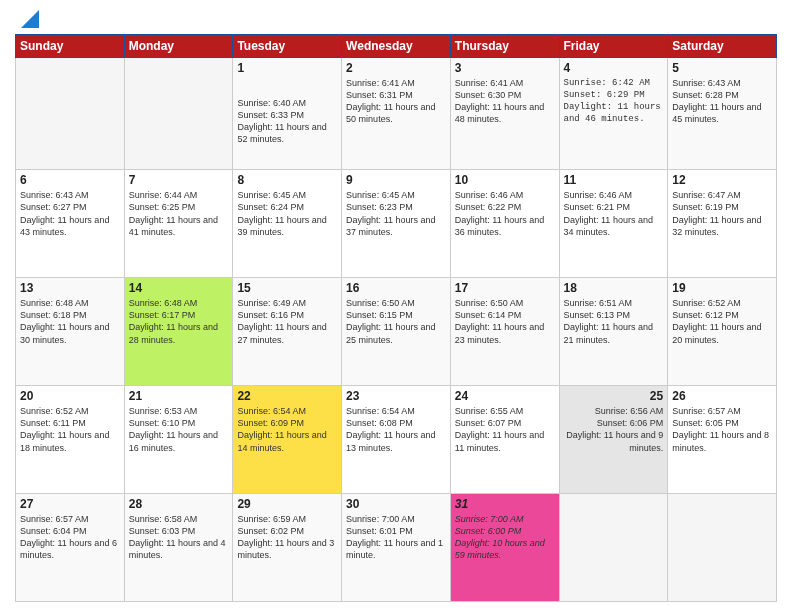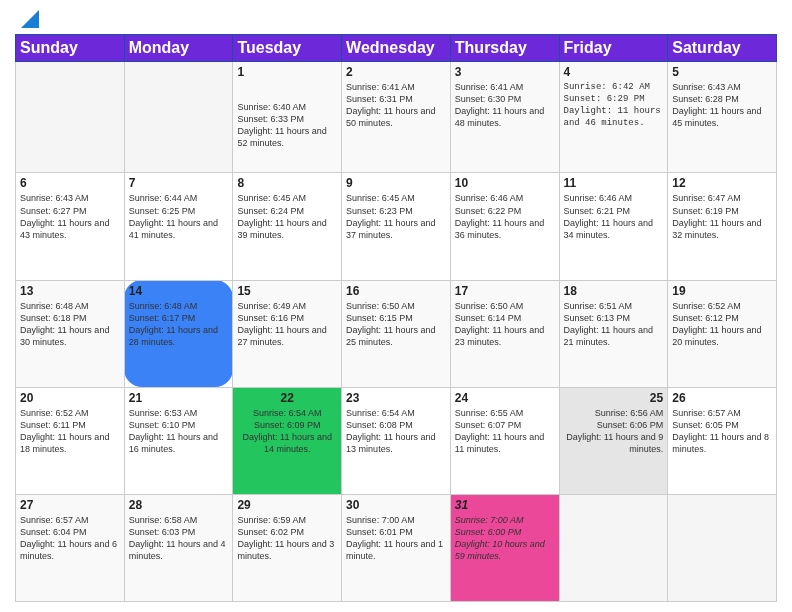--- a/index.html
+++ b/index.html
@@ -47,23 +47,23 @@
     .location {
       font-size: 15px;
       color: #444;
     }
     .calendar-table {
       width: 100%;
       border-collapse: collapse;
       flex: 1;
     }
     .calendar-table th {
-      background: #6d28d9;
+      background: #b91c1c;
       color: #fff;
-      font-size: 16px;
+      font-size: 12px;
       font-weight: bold;
       padding: 4px 4px;
       text-align: left;
       border: 1px solid #1a4fa0;
     }
     .calendar-table td {
       border: 1px solid #ccc;
       vertical-align: top;
       padding: 3px 4px;
       font-size: 9.5px;
@@ -209,21 +209,21 @@
 Daylight: 11 hours and 32 minutes.</div>
           </td>
         </tr>
         <tr>
           <td style="background: rgb(249, 249, 249);">
             <span class="day-number">13</span>
             <div class="day-info" style="white-space: pre-line;">Sunrise: 6:48 AM
 Sunset: 6:18 PM
 Daylight: 11 hours and 30 minutes.</div>
           </td>
-          <td style="background: #3b82f6; border-radius: 18px;">
+          <td style="background: #bef264;">
             <span class="day-number">14</span>
             <div class="day-info" style="white-space: pre-line;">Sunrise: 6:48 AM
 Sunset: 6:17 PM
 Daylight: 11 hours and 28 minutes.</div>
           </td>
           <td style="background: rgb(249, 249, 249); margin-left: 6px;">
             <span class="day-number">15</span>
             <div class="day-info" style="white-space: pre-line;">Sunrise: 6:49 AM
 Sunset: 6:16 PM
 Daylight: 11 hours and 27 minutes.</div>
@@ -259,21 +259,21 @@
             <div class="day-info" style="white-space: pre-line;">Sunrise: 6:52 AM
 Sunset: 6:11 PM
 Daylight: 11 hours and 18 minutes.</div>
           </td>
           <td style="background: rgb(255, 255, 255);">
             <span class="day-number">21</span>
             <div class="day-info" style="white-space: pre-line;">Sunrise: 6:53 AM
 Sunset: 6:10 PM
 Daylight: 11 hours and 16 minutes.</div>
           </td>
-          <td style="background: #22c55e; text-align: center;">
+          <td style="background: #fde047;">
             <span class="day-number">22</span>
             <div class="day-info" style="white-space: pre-line;">Sunrise: 6:54 AM
 Sunset: 6:09 PM
 Daylight: 11 hours and 14 minutes.</div>
           </td>
           <td style="background: rgb(255, 255, 255);">
             <span class="day-number">23</span>
             <div class="day-info" style="white-space: pre-line;">Sunrise: 6:54 AM
 Sunset: 6:08 PM
 Daylight: 11 hours and 13 minutes.</div>

